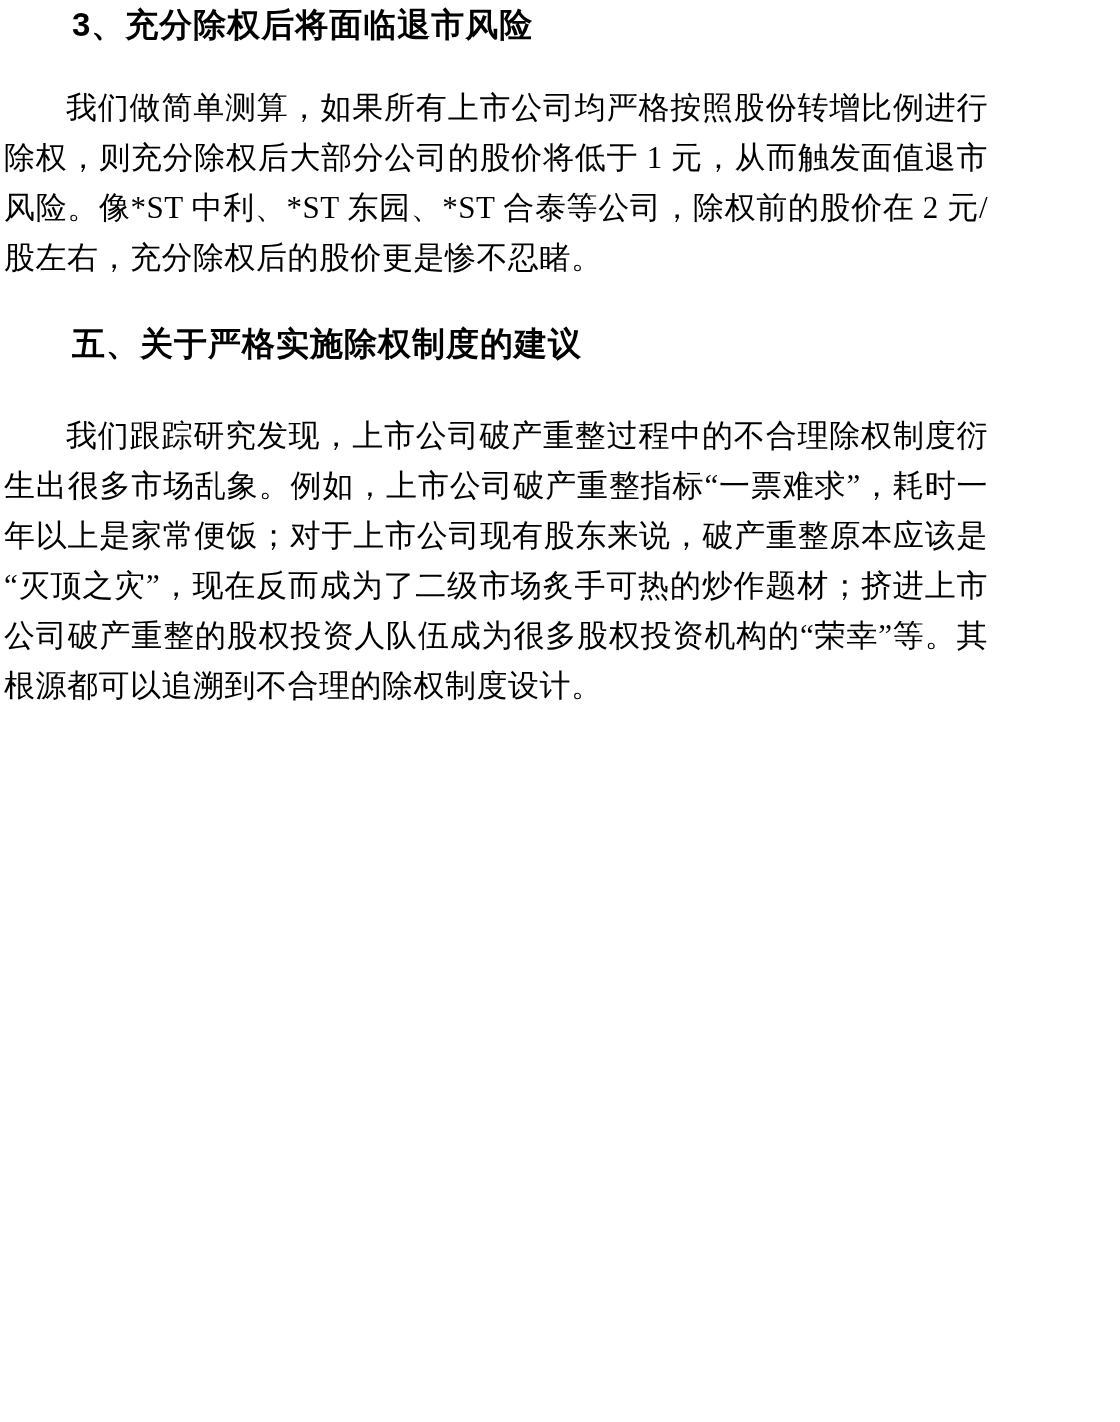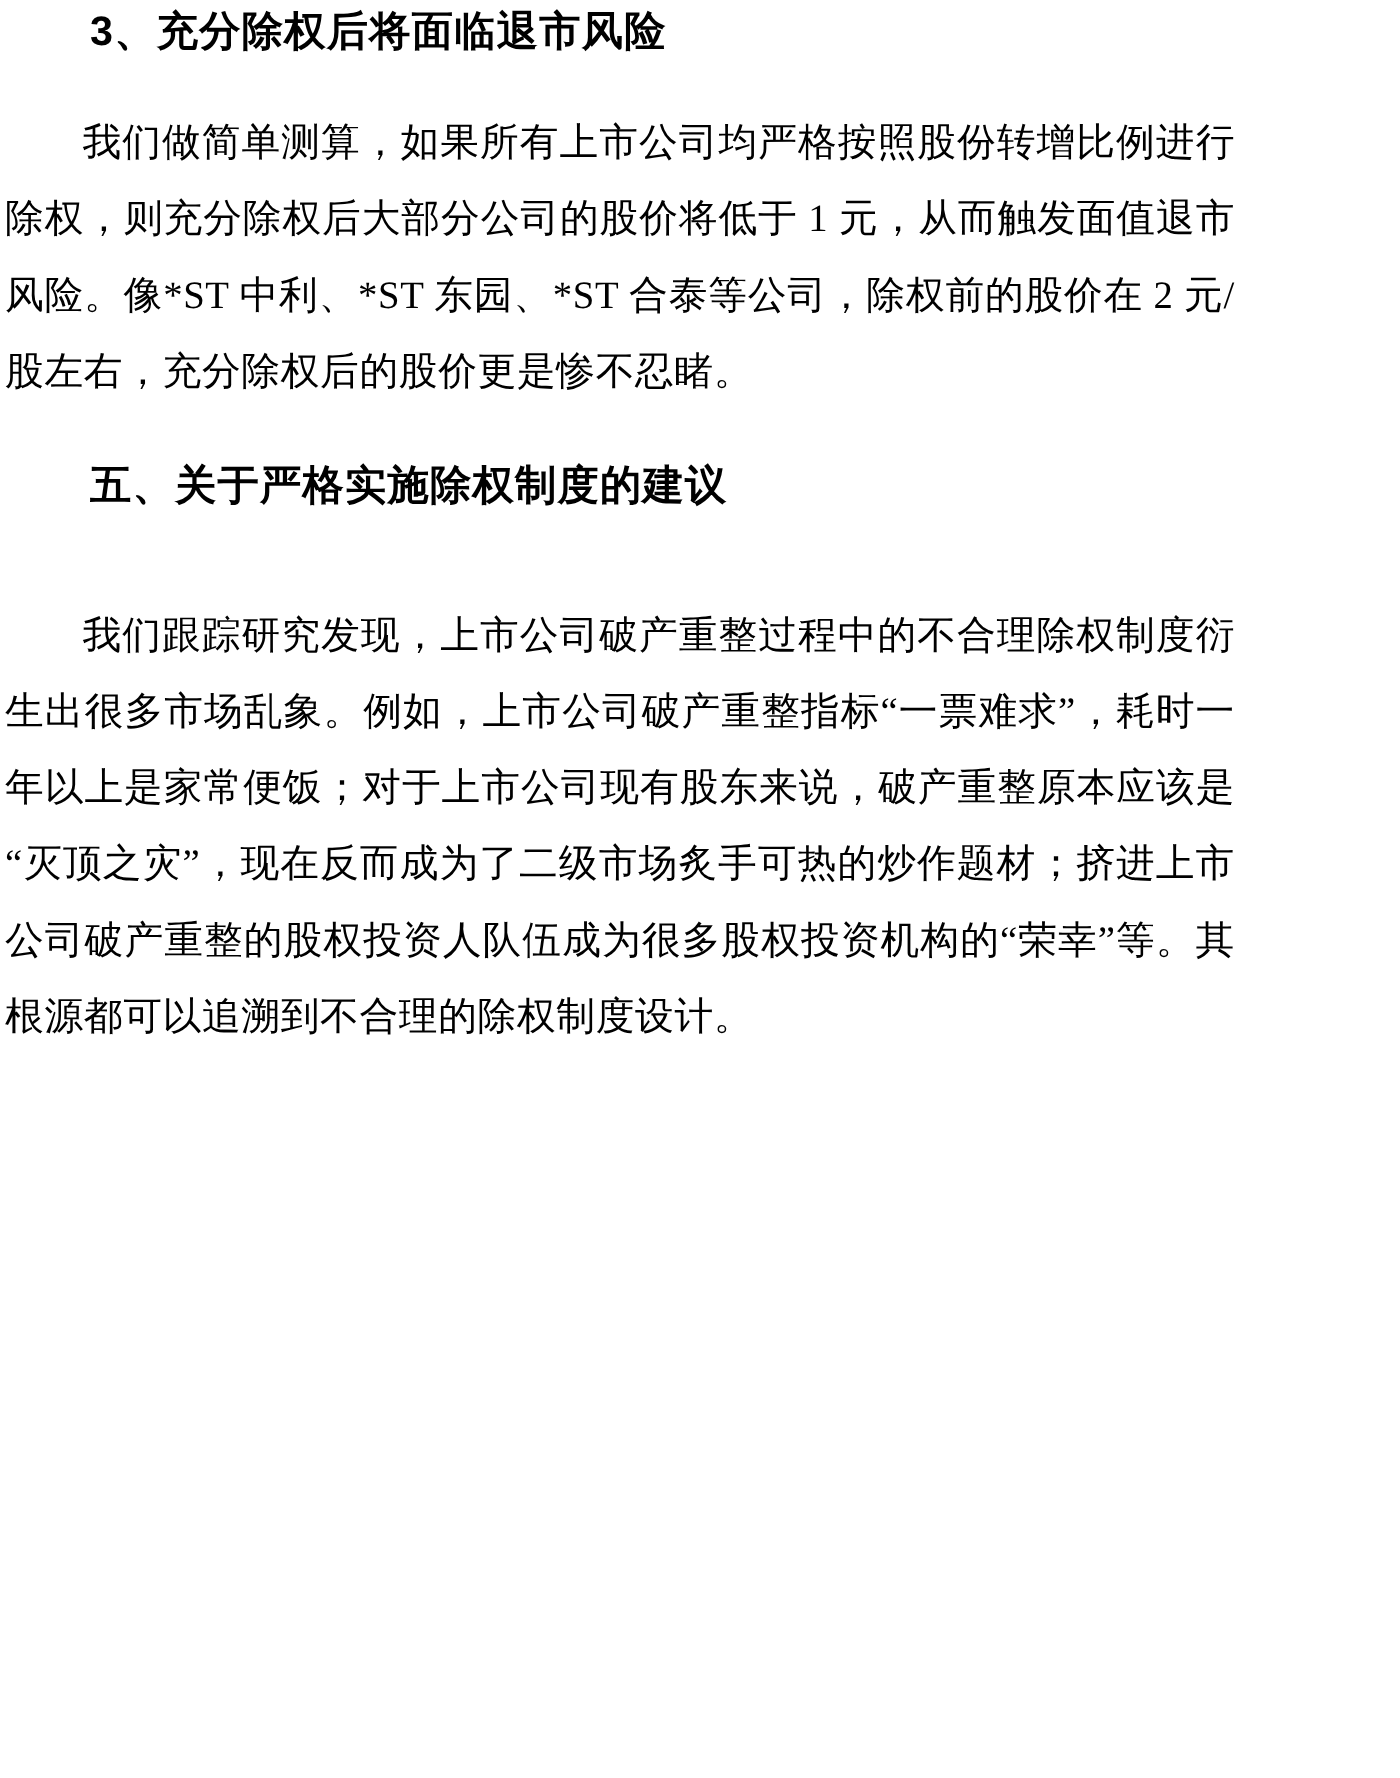--- a/index.html
+++ b/index.html
@@ -21,27 +21,27 @@
     font-family: "Liberation Sans", "DejaVu Sans", sans-serif;
     font-weight: bold;
     font-size: 33px;
     line-height: 50px;
     letter-spacing: 1px;
     margin: 0 0 33px 68px;
     white-space: nowrap;
   }
   .doc-heading.second {
     margin-top: 36px;
-    margin-bottom: 64px;
+    margin-bottom: 42px;
   }
   .doc-para {
     font-family: "Liberation Serif", "DejaVu Serif", serif;
     font-weight: normal;
     font-size: 31px;
-    line-height: 61px;
+    line-height: 50px;
     letter-spacing: 0.5px;
     text-align: justify;
     text-justify: inter-ideograph;
     text-indent: 62px;
     margin: 0 0 28px 0;
     color: #000000;
   }
   .doc-para:last-child {
     margin-bottom: 0;
   }

